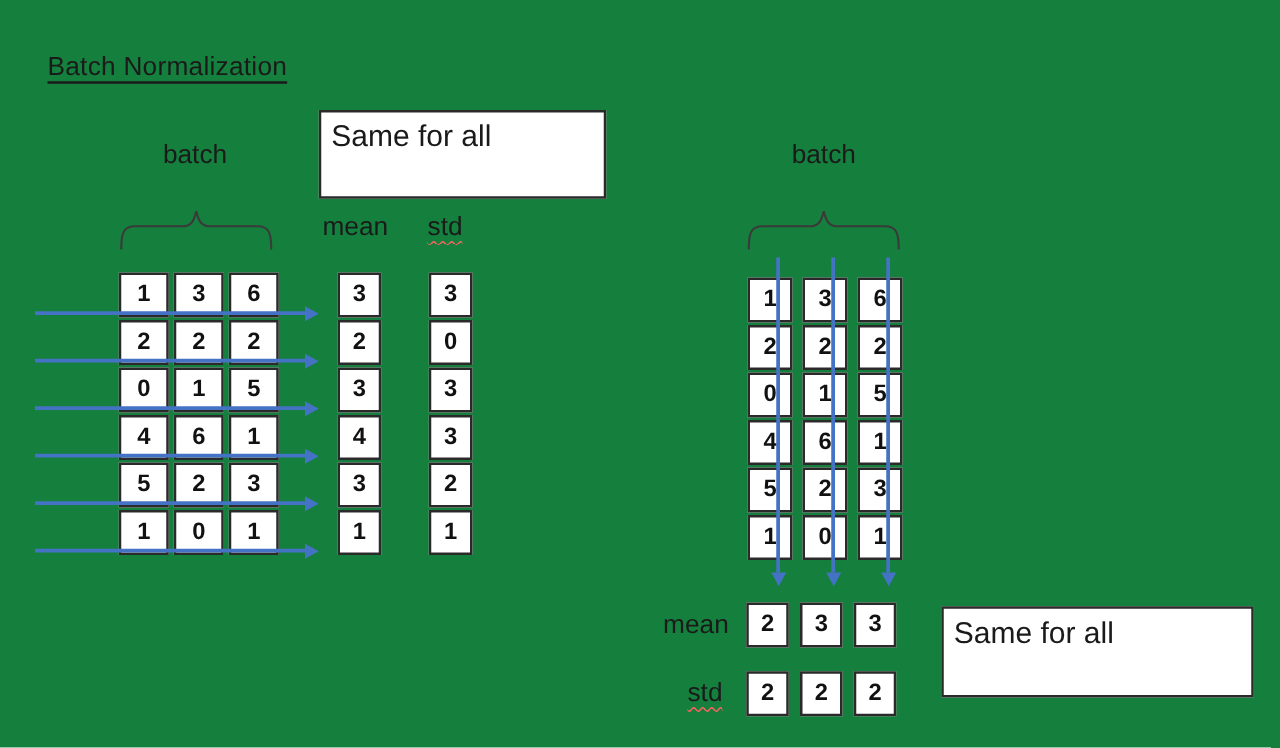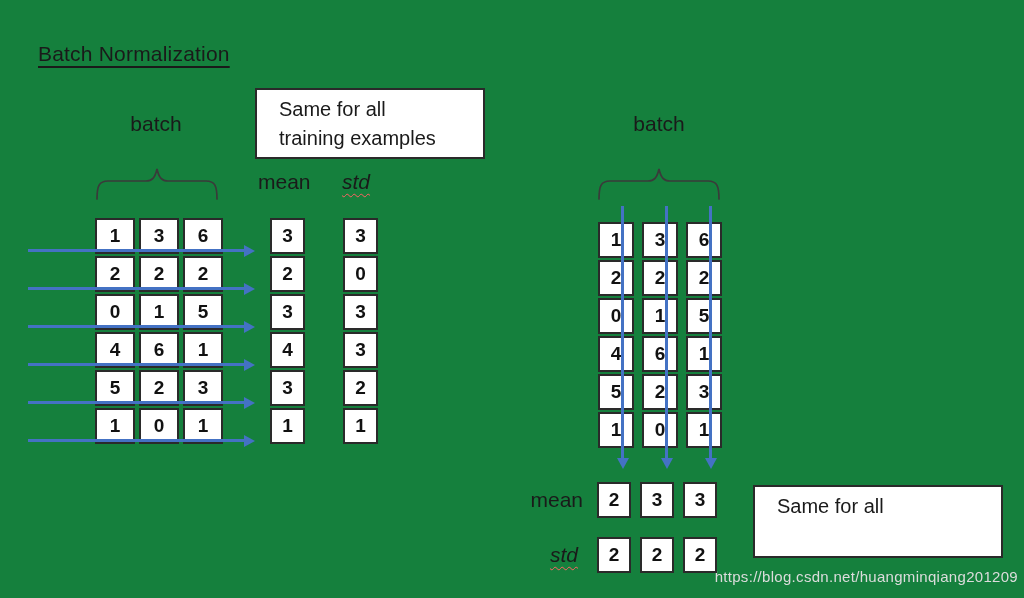--- a/index.html
+++ b/index.html
@@ -5,23 +5,23 @@
   * { margin:0; padding:0; box-sizing:border-box; }
   html,body { background:#ffffff; }
   body { font-family:"Liberation Sans", sans-serif; color:#1a1a1a; }
   #canvas { position:relative; width:1024px; height:598px; background:#15803d; overflow:hidden; }
   .abs { position:absolute; }
 
   .title { font-size:21px; letter-spacing:0.2px; text-decoration:underline; text-underline-offset:5px; text-decoration-thickness:1.5px; }
   .lbl { font-size:21px; }
   .center { text-align:center; }
   .rightalign { text-align:right; }
-  .squiggle { text-decoration-line:underline; text-decoration-style:wavy; text-decoration-color:#ff6161; text-decoration-thickness:1px; text-underline-offset:4px;font-style:italic; }
+  .squiggle { text-decoration-line:underline; text-decoration-style:wavy; text-decoration-color:#ff6161; text-decoration-thickness:1px; text-underline-offset:4px; }
 
-  .note-box { border:2px solid #2a2a2a; background:#ffffff; font-size:20px; line-height:29px; padding:5px 10px 6px 22px; white-space:nowrap; }
+  .note-box { border:2px solid #2a2a2a; background:#ffffff; font-size:24px; line-height:29px; padding:5px 10px 6px 8px; white-space:nowrap; }
 
   .vcol { display:flex; flex-direction:column; gap:2px; z-index:1; }
   .cell { border:2px solid #2a2a2a; background:#ffffff; display:flex; align-items:center; justify-content:center;
           font-weight:bold; font-size:19px; color:#111; }
   .w40 .cell { width:40px; height:36px; }
   .w35 .cell { width:35px; height:36px; }
   .w36 .cell { width:36px; height:36px; }
   .hrow { display:flex; flex-direction:row; gap:9px; z-index:1; }
   .hrow .cell { width:34px; height:36px; }
 
@@ -43,21 +43,20 @@
   <div class="abs title" style="left:38px; top:42px;">Batch Normalization</div>
 
   <div class="abs lbl center" style="left:96px; top:112px; width:120px;">batch</div>
 
   <svg class="abs" style="left:95px; top:166px;" width="124" height="34" viewBox="0 0 124 34">
     <path class="brace" d="M2,33 C2,20 4,15 13,15 L51,15 C57,15 60,12 62,3 C64,12 67,15 73,15 L111,15 C120,15 122,20 122,33"></path>
   </svg>
 
   <div class="abs note-box" style="left:255px; top:88px; width:230px; height:71px;">
     <div>Same for all</div>
-    <div>training examples</div>
   </div>
 
   <div class="abs lbl" style="left:258px; top:170px;">mean</div>
   <div class="abs lbl squiggle" style="left:342px; top:170px;">std</div>
 
   <div class="abs vcol w40" style="left:95px;  top:218px;">
       <div class="cell">1</div>
       <div class="cell">2</div>
       <div class="cell">0</div>
       <div class="cell">4</div>
@@ -152,15 +151,14 @@
   <div class="abs hrow" style="left:597px; top:537px;">
       <div class="cell">2</div>
       <div class="cell">2</div>
       <div class="cell">2</div>
     </div>
 
   <div class="abs note-box" style="left:753px; top:485px; width:250px; height:73px;">
     <div>Same for all</div>
   </div>
 
-  <div class="abs watermark rightalign" style="left:696px; top:568px; width:322px;">https://blog.csdn.net/huangminqiang201209</div>
 
 </div>
 
 </body></html>

